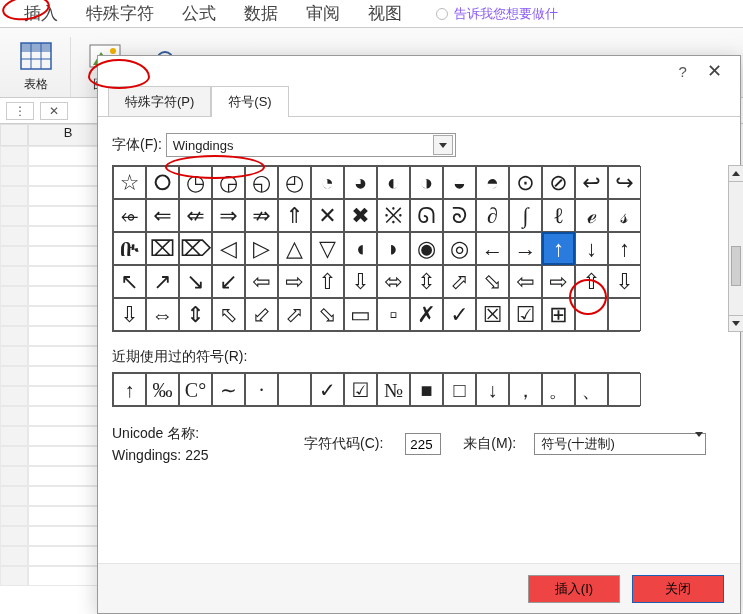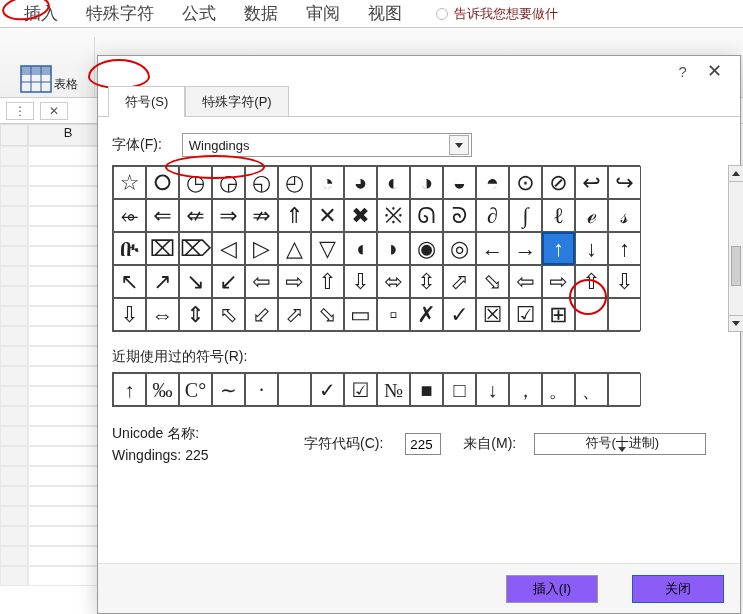--- a/index.html
+++ b/index.html
@@ -2,26 +2,26 @@
 <html><head>
 <meta charset="utf-8">
 <style>
   * { box-sizing: border-box; margin: 0; padding: 0; font-family: "Microsoft YaHei", "SimSun", sans-serif; }
   body { background: #fff; font-size: 13px; color: #222; width: 743px; height: 614px; overflow: hidden; position: relative; }
 
   
   .ribbon-tabs { height: 28px; display: flex; align-items: center; border-bottom: 1px solid #ccc; padding-left: 10px; }
   .ribbon-tab { padding: 7px 14px; font-size: 17px; color: #444; cursor: pointer; }
   .ribbon-tab.lit { position:relative;}
-  .tell-me { margin-left: 20px; color: #7f1d1d; display: flex; align-items: center; gap: 6px; font-size: 13px; }
+  .tell-me { margin-left: 20px; color: #8b5cf6; display: flex; align-items: center; gap: 6px; font-size: 13px; }
   .bulb { width: 12px; height: 12px; border: 1px solid #bbb; border-radius: 50%; }
 
   
   .ribbon-body { height: 70px; border-bottom: 1px solid #ccc; display: flex; align-items: flex-end; padding: 4px 10px 0 10px; gap: 8px; background: linear-gradient(#fafafa,#f0f0f0);}
-  .ribbon-group { display: flex; flex-direction: row; align-items: flex-end; padding: 0 8px; }
+  .ribbon-group { display: flex; flex-direction: column; align-items: center; padding: 0 8px; }
   .ribbon-group .ico { width: 36px; height: 36px; display:flex; align-items:center; justify-content:center;}
   .ribbon-group .lbl { font-size: 12px; margin-top: 2px; padding-bottom:4px;}
   .ribbon-sep { width:1px; height:60px; background:#ddd;}
 
   
   .sheet { position:absolute; top:98px; left:0; right:0; bottom:0; }
   .fx-bar { height:26px; border-bottom:1px solid #ccc; display:flex; align-items:center; gap:6px; padding:0 6px;}
   .fx-segment{width:28px;height:18px;display:flex;align-items:center;justify-content:center;border:1px solid #ccc;background:#fff;font-size:12px;color:#555;}
   .col-hdr { display:flex; height:22px;}
   .col-hdr div { border:1px solid #e0e0e0; background:#f3f3f3; text-align:center; font-size:13px; flex:0 0 80px;}
@@ -33,21 +33,21 @@
 
   
   .dialog { position:absolute; top:55px; left:97px; width:644px; height:559px; background:#fff; border:1px solid #999; box-shadow:0 4px 20px rgba(0,0,0,.2); display:flex; flex-direction:column; }
   .dlg-title { height:30px; display:flex; align-items:center; justify-content:flex-end; padding:0 8px; }
   .dlg-title .q { font-size:15px; color:#555; padding:4px 10px; cursor:pointer;}
   .dlg-title .x { font-size:18px; color:#444; padding:4px 10px; cursor:pointer;}
   .dlg-tabs { display:flex; padding:0 10px; }
   .dlg-tab { padding:6px 16px; border:1px solid #ccc; font-size:13px; background:#f3f3f3; cursor:pointer; border-bottom:none;}
   .dlg-tab.active { background:#fff; position:relative; z-index:2; }
   .dlg-panel { border-top:1px solid #ccc; margin-top:-1px; padding:16px 14px 10px 14px; flex:1; display:flex; flex-direction:column;}
-  .font-row { display:flex; align-items:center; gap:20px; margin-bottom:8px;}
+  .font-row { display:flex; align-items:center; gap:4px; margin-bottom:8px;}
   .font-lbl { font-size:14px;}
   .font-combo { border:1px solid #999; height:24px; width:290px; display:flex; align-items:center; justify-content:space-between; padding:0 2px 0 6px;text-align:center;}
   .font-combo .dd { width:20px; height:20px; border:1px solid #aaa; background:#f4f4f4; display:flex;align-items:center;justify-content:center;}
   .chev{width:0;height:0;border-left:4px solid transparent;border-right:4px solid transparent;border-top:5px solid #333;}
 
   
   .grid-wrap{ position:relative; }
   .sym-grid { border:1px solid #555; display:grid; grid-template-columns: repeat(16, 33px); grid-auto-rows:33px; width: calc(16*33px);}
   .scrollbar{position:absolute;right:-18px;top:0;bottom:0;width:16px;border:1px solid #bbb;background:#f0f0f0;}
   .scrollbar .sbtn{height:16px;border-bottom:1px solid #bbb;display:flex;align-items:center;justify-content:center;}
@@ -57,24 +57,24 @@
   .sym-cell.sel { background:#2a7bde; color:#fff; border:2px solid #0a4fa0;}
   
   .recent-lbl { margin-top:16px; font-size:14px;}
   .recent-grid { margin-top:6px; border:1px solid #555; display:grid; grid-template-columns: repeat(16, 33px); grid-auto-rows:33px; width:calc(16*33px);}
   .recent-grid .sym-cell{font-size:20px;}
 
   .unicode-row { margin-top:18px; display:flex; align-items:center; flex-wrap:wrap; gap:12px;}
   .uni-left { display:flex; flex-direction:column; gap:4px; font-size:14px; width:180px;}
   .code-lbl{font-size:14px;}
   .code-input{border:1px solid #888;height:22px;width:36px;padding:0 4px;margin:0 10px;}
-  .from-combo{border:1px solid #888;height:22px;width:172px;display:flex;align-items:center;justify-content:space-between;padding:0 2px 0 6px;margin-left:6px;flex-direction:column;}
+  .from-combo{border:1px solid #888;height:22px;width:172px;display:flex;align-items:center;justify-content:space-between;padding:0 2px 0 6px;margin-left:6px;}
 
   .dlg-btns{height:50px;display:flex;justify-content:flex-end;align-items:center;gap:12px;padding:0 16px;border-top:1px solid #e4e4e4;background:#f6f6f6;}
-  .btn{min-width:92px;height:28px;border:1px solid #999;background:#8b5cf6;font-size:13px;cursor:pointer;margin-left:22px;}
+  .btn{min-width:92px;height:28px;border:1px solid #999;background:#ef4444;font-size:13px;cursor:pointer;}
   .btn.primary{border:1.5px solid #1a5fb4;}
 
   
   .anno{position:absolute;border:2px solid #d00;border-radius:50%;pointer-events:none;}
 </style>
 </head>
 <body>
 
 <div class="ribbon-tabs">
   <div class="ribbon-tab lit">插入</div>
@@ -224,22 +224,22 @@
       </div>
     </div>
 </div>
 
 <div class="dialog">
   <div class="dlg-title">
     <span class="q">?</span>
     <span class="x">✕</span>
   </div>
   <div class="dlg-tabs">
+    <div class="dlg-tab">特殊字符(P)</div>
     <div class="dlg-tab active">符号(S)</div>
-    <div class="dlg-tab">特殊字符(P)</div>
   </div>
   <div class="dlg-panel">
     <div class="font-row">
       <span class="font-lbl">字体(F):</span>
       <div class="font-combo">
         <span>Wingdings</span>
         <span class="dd">
             <span class="chev"></span>
           </span>
       </div>

